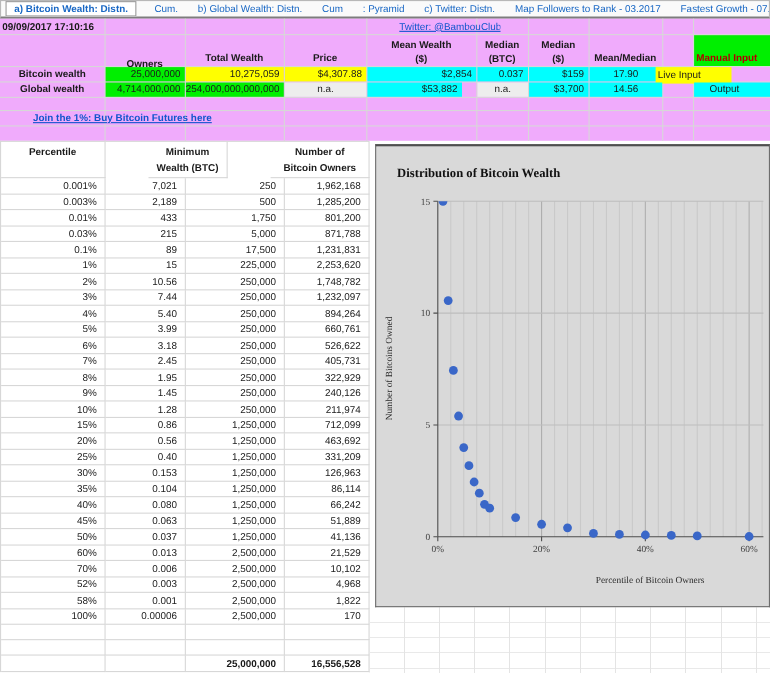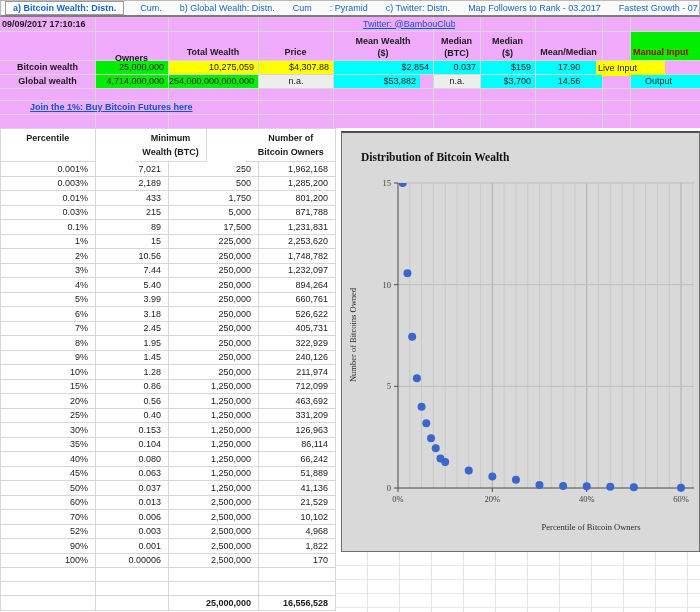--- a/index.html
+++ b/index.html
@@ -291,21 +291,21 @@
           <div class="td tc2">2,500,000</div>
           <div class="td tc3">10,102</div>
         </div>
         <div class="trow">
           <div class="td tc0">52%</div>
           <div class="td tc1">0.003</div>
           <div class="td tc2">2,500,000</div>
           <div class="td tc3">4,968</div>
         </div>
         <div class="trow">
-          <div class="td tc0">90%</div>
+          <div class="td tc0">58%</div>
           <div class="td tc1">0.001</div>
           <div class="td tc2">2,500,000</div>
           <div class="td tc3">1,822</div>
         </div>
         <div class="trow">
           <div class="td tc0">100%</div>
           <div class="td tc1">0.00006</div>
           <div class="td tc2">2,500,000</div>
           <div class="td tc3">170</div>
         </div>

